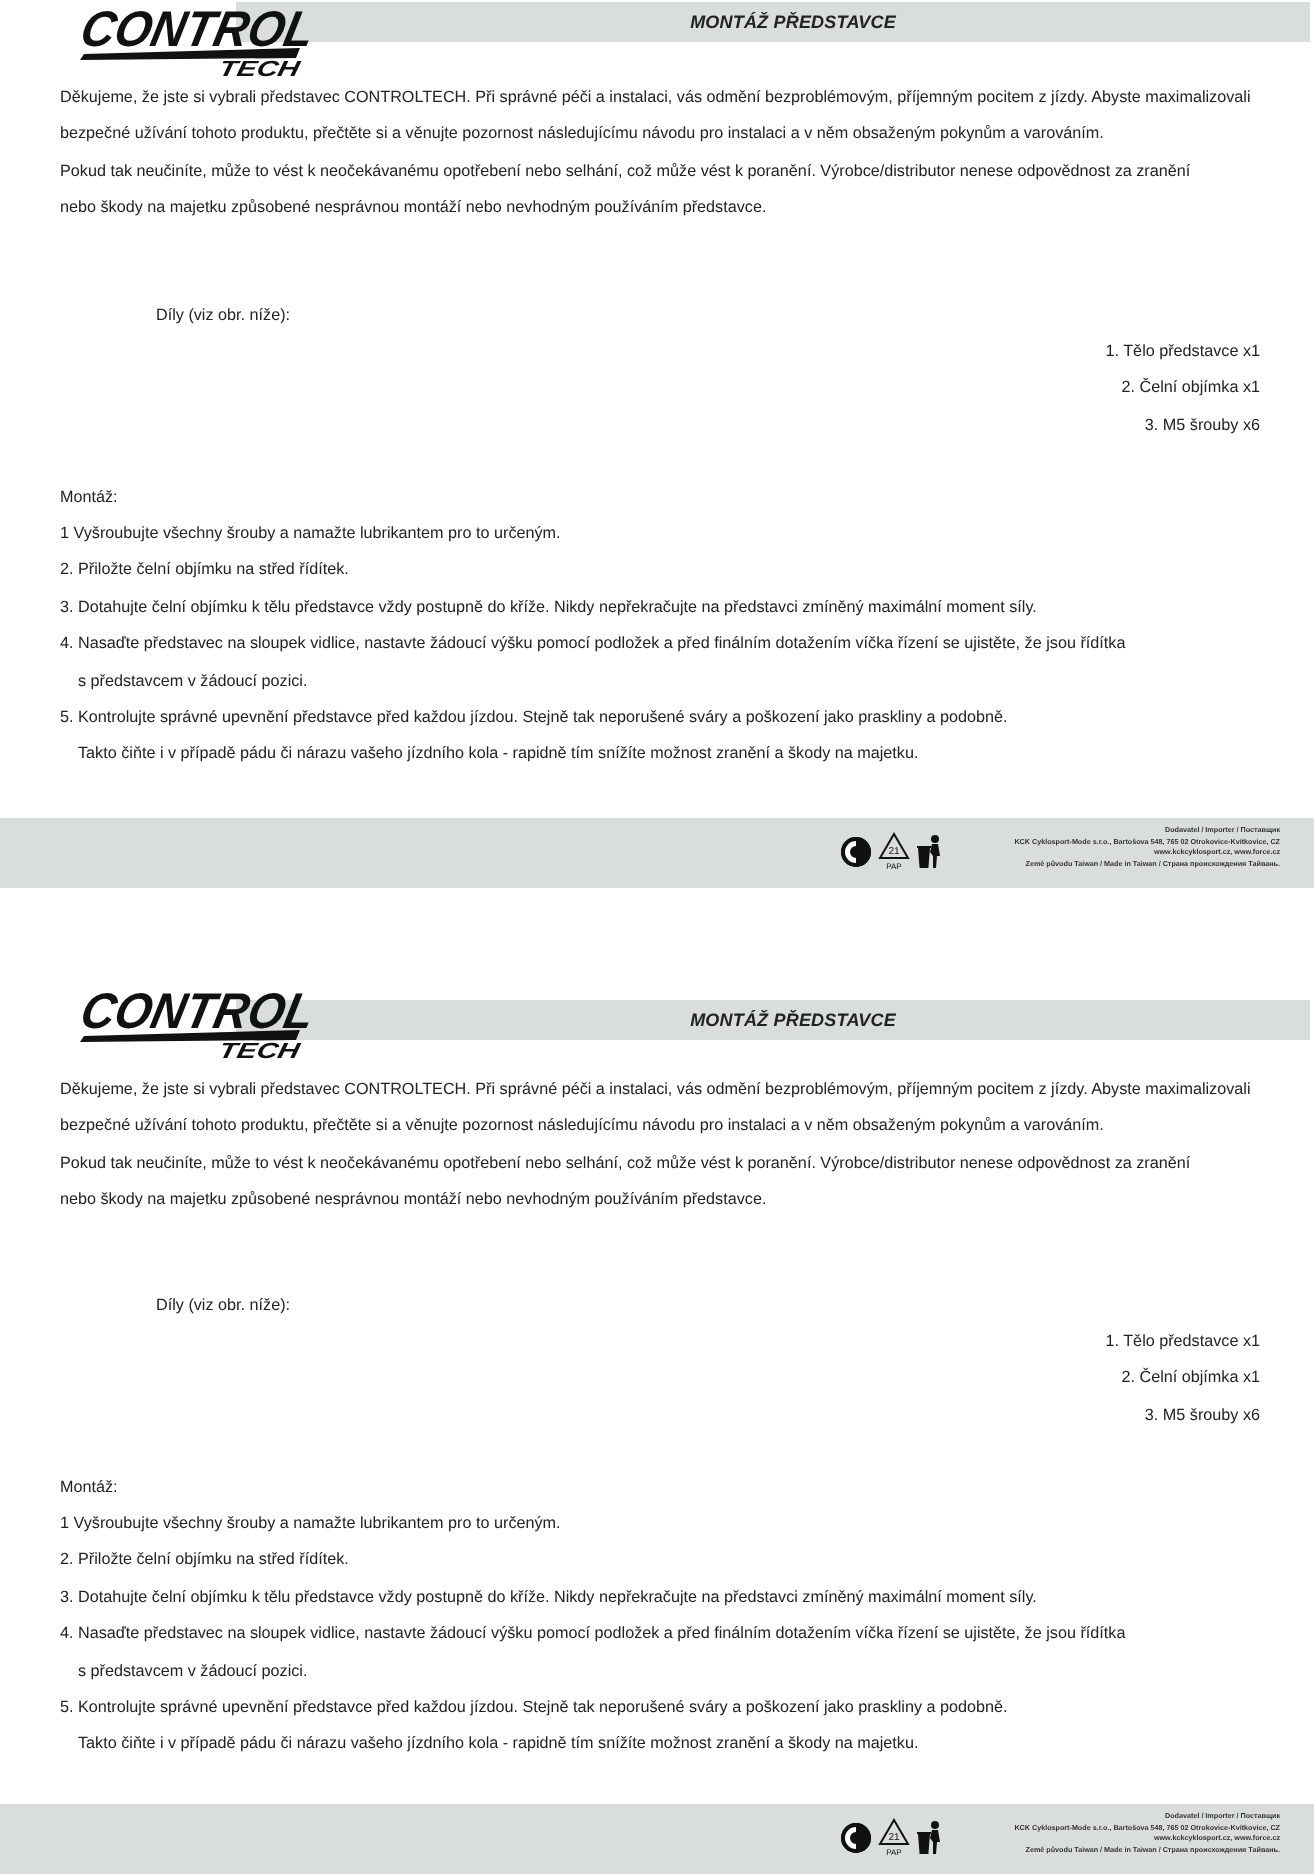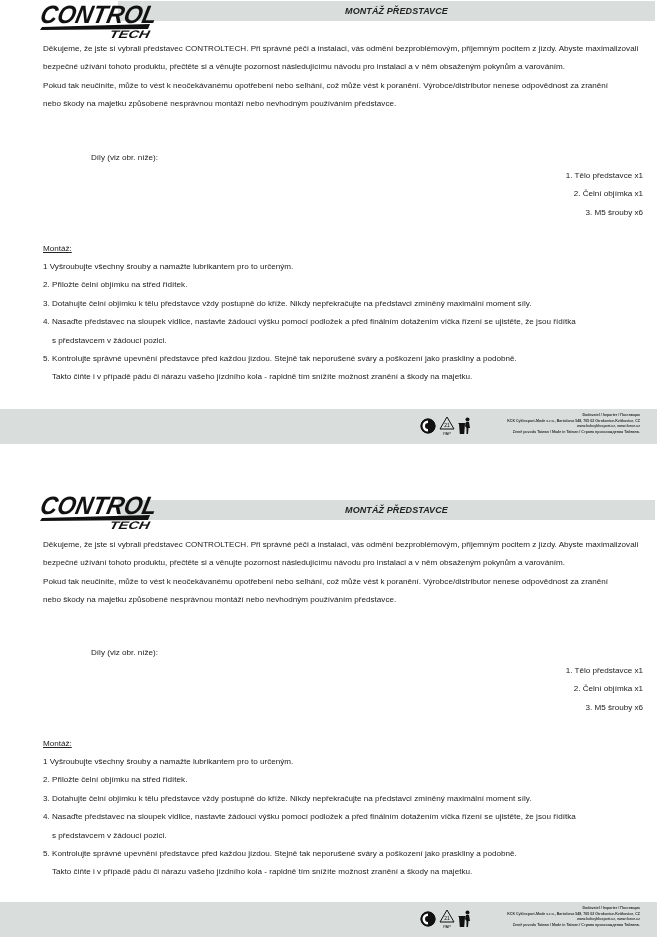--- a/index.html
+++ b/index.html
@@ -18,27 +18,27 @@
       position: absolute; top: 1px; left: 128px; width: 537px; height: 20px;
       text-align: center; line-height: 20px;
       font-size: 9px; font-weight: bold; font-style: italic; color: #222;
       letter-spacing: 0.1px;
     }
 
     .logo { position: absolute; top: 0px; left: 40px; width: 125px; height: 40px; }
     .logo svg { width: 125px; height: 40px; display: block; }
 
     .body-text {
-      position: absolute; left: 43px; width: 600px;
+      position: absolute; left: 30px; width: 600px;
       font-size: 8.1px; line-height: 18.4px; color: #222;
     }
     .intro { top: 40px; }
     .parts-head { top: 149px; margin-left: 48px; }
     .parts { top: 167px; text-align: right; }
-    .assembly-head { top: 240px; text-decoration: underline; }
+    .assembly-head { top: 240px; }
     .steps { top: 258px; }
     .line { white-space: nowrap; display: block; }
     .indent { padding-left: 9px; }
 
     .footer-bar {
       position: absolute; left: 0; width: 657px; height: 35px;
       background: #d9dedd;
     }
     .s1 .footer-bar { top: 409px; }
     .s2 .footer-bar { top: 409px; }

